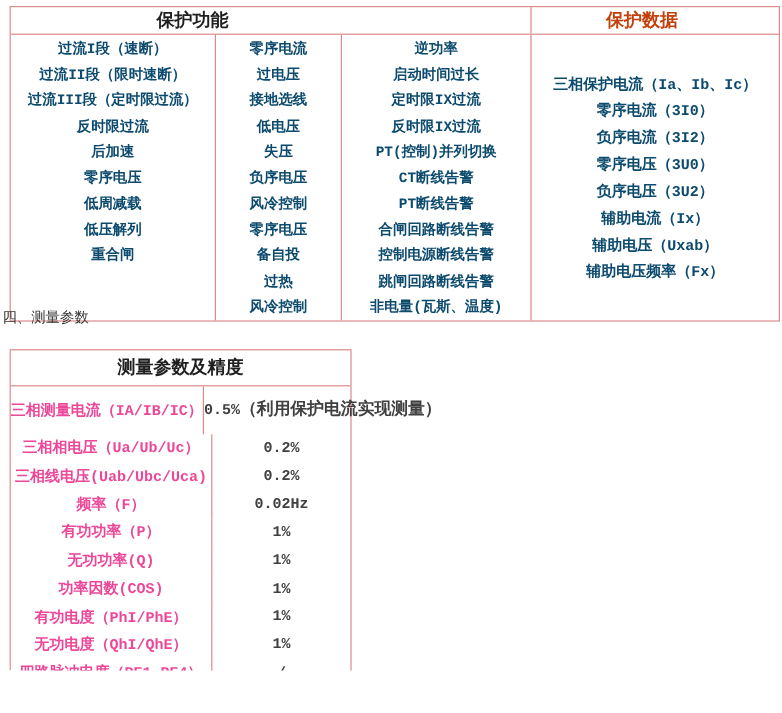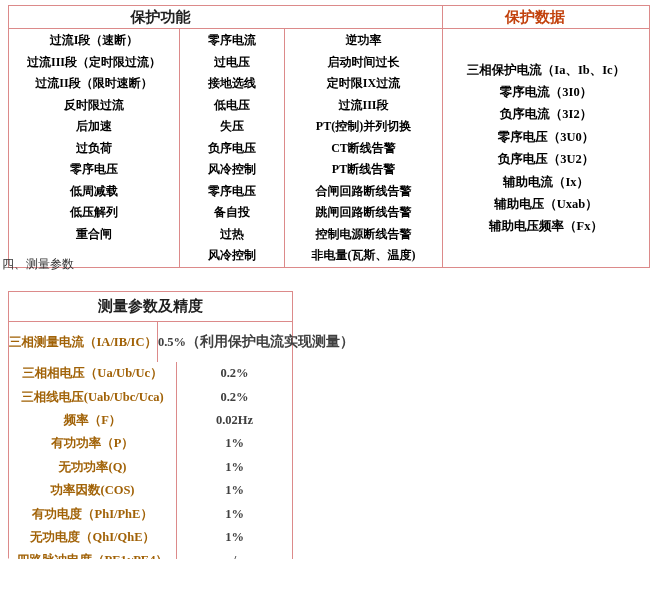--- a/index.html
+++ b/index.html
@@ -1,19 +1,19 @@
 <!DOCTYPE html>
 <html><head>
 <meta charset="utf-8">
 <style>
   * { margin:0; padding:0; box-sizing:border-box; }
   html,body { background:#ffffff; }
   .page {
     position:relative; width:652px; height:559px; background:#ffffff;
-    font-family:Liberation Serif, serif; color:#404040; overflow:hidden;border-radius:12px;
+    font-family:Liberation Mono, monospace; color:#404040; overflow:hidden;border-radius:12px;
   }
   
   .t1 {
     position:absolute; left:8px; top:5px; width:642px;
     border:1px solid #dc8a8a; background:#fff;
   }
   .t1-header { display:flex; height:23px; border-bottom:1px solid #dc8a8a; }
   .t1-h-left {
     width:434px; border-right:1px solid #dc8a8a;
     display:flex; align-items:center; justify-content:center;
@@ -24,21 +24,21 @@
     padding-right:22px; font-size:15px; font-weight:bold; color:#c2410c;
   }
   .t1-body { display:flex; height:238px; }
   .t1-col { padding-top:1px; }
   .c1 { width:171px; border-right:1px solid #dc8a8a; }
   .c2 { width:105px; border-right:1px solid #dc8a8a; }
   .c3 { width:158px; border-right:1px solid #dc8a8a; }
   .c4 { flex:1; display:flex; flex-direction:column; justify-content:center; }
   .t1-col .item {
     height:21.5px; display:flex; align-items:center; justify-content:center;
-    font-size:12px; font-weight:bold; color:#000000; white-space:nowrap;
+    font-size:12px; font-weight:bold; color:#0c4a6e; white-space:nowrap;
   }
   .c4 .item { height:22.4px; font-size:12.5px; }
   
   .section-label {
     position:absolute; left:2px; top:256px; font-size:12px; color:#333333;
   }
   
   .t2 {
     position:absolute; left:8px; top:291px; width:285px;
     border:1px solid #dc8a8a; background:#fff;
@@ -47,46 +47,45 @@
     height:30px; border-bottom:1px solid #dc8a8a;
     display:flex; align-items:center; justify-content:center;
     font-size:15px; font-weight:bold; color:#1f1f1f;
   }
   .t2-row { display:flex; height:23.4px; }
   .t2-row.tall { height:40px; }
   .t2-row.filler { height:9px; }
   .t2-param {
     width:168px; border-right:1px solid #dc8a8a;
     display:flex; align-items:center; justify-content:center;
-    font-size:12.5px; font-weight:bold; color:#a16207; white-space:nowrap;
+    font-size:12.5px; font-weight:bold; color:#ec4899; white-space:nowrap;
   }
   .t2-value {
     flex:1; display:flex; align-items:center; justify-content:center;
     font-size:12.5px; font-weight:bold; color:#404040;
   }
   .t2-note { font-size:14px; font-weight:bold; color:#404040; line-height:10px; white-space:nowrap; }
 </style>
 </head>
 <body>
 
 <div class="page">
 
   <div class="t1">
     <div class="t1-header">
       <div class="t1-h-left">保护功能</div>
       <div class="t1-h-right">保护数据</div>
     </div>
     <div class="t1-body">
       <div class="t1-col c1">
         <div class="item">过流I段（速断）</div>
+        <div class="item">过流II段（限时速断）</div>
         <div class="item">过流III段（定时限过流）</div>
-        <div class="item">过流II段（限时速断）</div>
         <div class="item">反时限过流</div>
         <div class="item">后加速</div>
-        <div class="item">过负荷</div>
         <div class="item">零序电压</div>
         <div class="item">低周减载</div>
         <div class="item">低压解列</div>
         <div class="item">重合闸</div>
       </div>
       <div class="t1-col c2">
         <div class="item">零序电流</div>
         <div class="item">过电压</div>
         <div class="item">接地选线</div>
         <div class="item">低电压</div>
@@ -95,27 +94,27 @@
         <div class="item">风冷控制</div>
         <div class="item">零序电压</div>
         <div class="item">备自投</div>
         <div class="item">过热</div>
         <div class="item">风冷控制</div>
       </div>
       <div class="t1-col c3">
         <div class="item">逆功率</div>
         <div class="item">启动时间过长</div>
         <div class="item">定时限IX过流</div>
-        <div class="item">过流III段</div>
+        <div class="item">反时限IX过流</div>
         <div class="item">PT(控制)并列切换</div>
         <div class="item">CT断线告警</div>
         <div class="item">PT断线告警</div>
         <div class="item">合闸回路断线告警</div>
+        <div class="item">控制电源断线告警</div>
         <div class="item">跳闸回路断线告警</div>
-        <div class="item">控制电源断线告警</div>
         <div class="item">非电量(瓦斯、温度)</div>
       </div>
       <div class="t1-col c4">
         <div class="item">三相保护电流（Ia、Ib、Ic）</div>
         <div class="item">零序电流（3I0）</div>
         <div class="item">负序电流（3I2）</div>
         <div class="item">零序电压（3U0）</div>
         <div class="item">负序电压（3U2）</div>
         <div class="item">辅助电流（Ix）</div>
         <div class="item">辅助电压（Uxab）</div>

